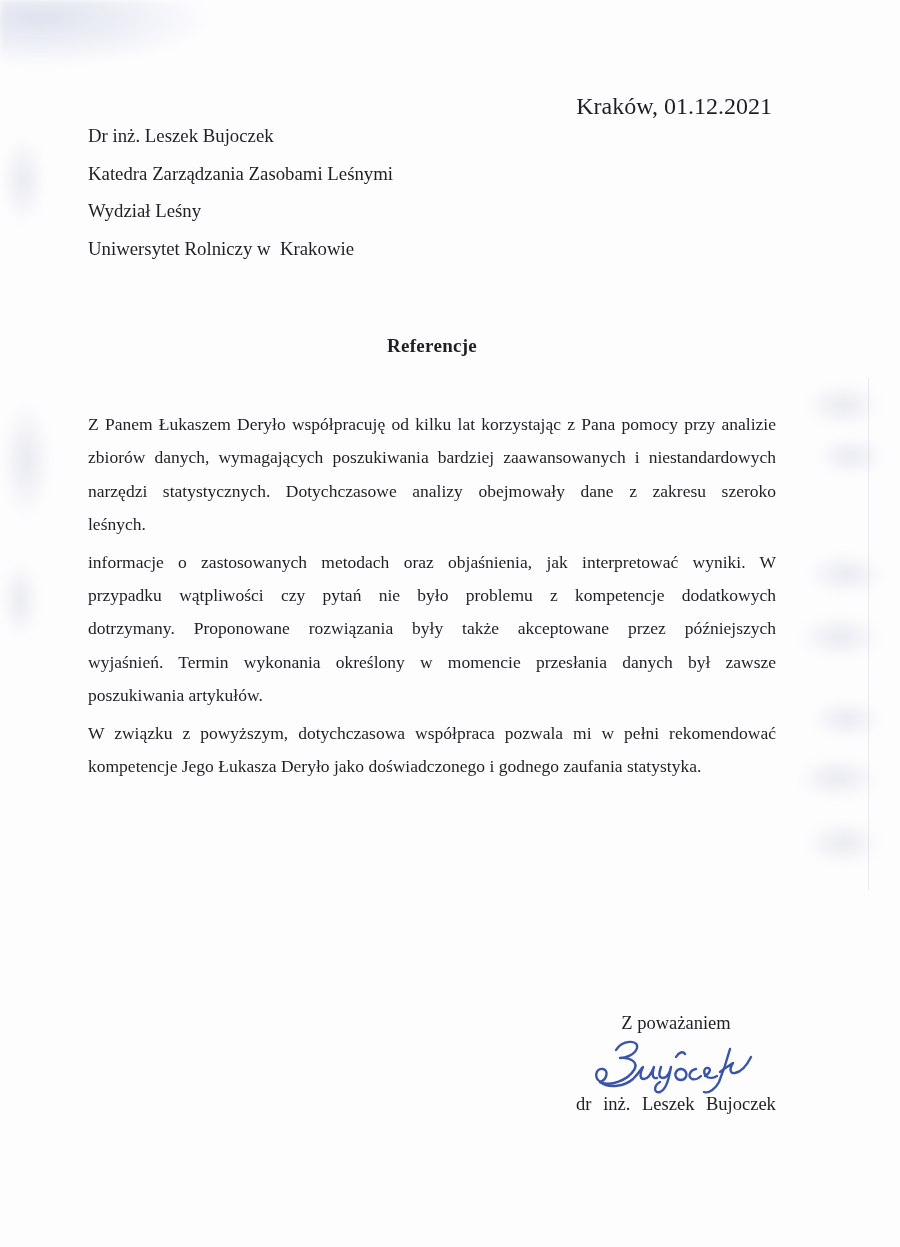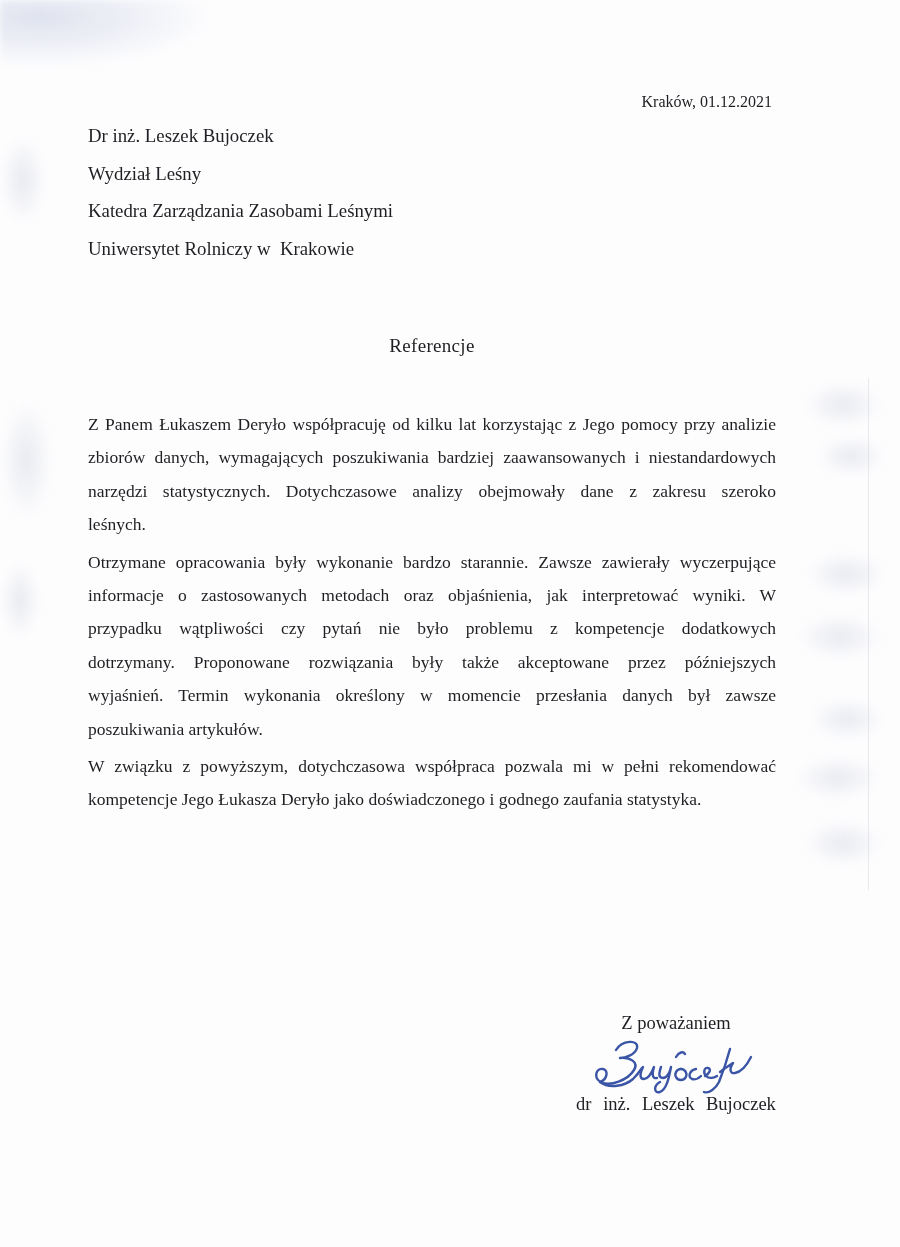--- a/index.html
+++ b/index.html
@@ -30,28 +30,28 @@
     filter:blur(4px);
   }
   .vline{
     right:31px;top:378px;width:1px;height:512px;
     background:rgba(196,198,212,.38);
   }
 
   
   .date{
     position:absolute;top:93px;left:0;right:128px;
-    text-align:right;font-size:16px;
+    text-align:right;font-size:24px;
   }
   .sender{position:absolute;top:117px;left:88px;}
   .sender .line{line-height:37.6px;font-size:18.8px;white-space:pre-wrap;}
 
   .title{
     position:absolute;top:335px;left:88px;width:688px;
-    text-align:center;font-weight:normal;font-size:19px;letter-spacing:.3px;
+    text-align:center;font-weight:bold;font-size:19px;letter-spacing:.3px;
   }
 
   .body-text{position:absolute;top:408px;left:88px;width:688px;font-size:17.5px;}
   .para{margin:0 0 4px 0;}
   .para .jl{line-height:33.4px;text-align:justify;text-align-last:justify;}
   .para .ll{line-height:33.4px;text-align:left;}
 
   .closing{
     position:absolute;top:969px;left:540px;width:272px;
     text-align:center;font-size:18.5px;
@@ -76,36 +76,35 @@
   <div class="artifact blob" style="left:798px;top:614px;width:84px;height:46px;"></div>
   <div class="artifact blob" style="left:810px;top:698px;width:74px;height:42px;"></div>
   <div class="artifact blob" style="left:796px;top:756px;width:84px;height:44px;"></div>
   <div class="artifact blob" style="left:804px;top:820px;width:78px;height:46px;"></div>
   <div class="artifact vline"></div>
 
   <div class="date">Kraków, 01.12.2021</div>
 
   <div class="sender">
     <div class="line">Dr inż. Leszek Bujoczek</div>
+    <div class="line">Katedra Zarządzania Zasobami Leśnymi</div>
     <div class="line">Wydział Leśny</div>
-    <div class="line">Katedra Zarządzania Zasobami Leśnymi</div>
     <div class="line">Uniwersytet Rolniczy w  Krakowie</div>
   </div>
 
   <div class="title">Referencje</div>
 
   <div class="body-text">
     <div class="para">
-      <div class="jl">Z Panem Łukaszem Deryło współpracuję od kilku lat korzystając z Jego pomocy przy analizie</div>
+      <div class="jl">Z Panem Łukaszem Deryło współpracuję od kilku lat korzystając z Pana pomocy przy analizie</div>
       <div class="jl">zbiorów danych, wymagających poszukiwania bardziej zaawansowanych i niestandardowych</div>
       <div class="jl">narzędzi statystycznych. Dotychczasowe analizy obejmowały dane z zakresu szeroko</div>
       <div class="ll">leśnych.</div>
     </div>
     <div class="para">
-      <div class="jl">Otrzymane opracowania były wykonanie bardzo starannie. Zawsze zawierały wyczerpujące</div>
       <div class="jl">informacje o zastosowanych metodach oraz objaśnienia, jak interpretować wyniki. W</div>
       <div class="jl">przypadku wątpliwości czy pytań nie było problemu z kompetencje dodatkowych</div>
       <div class="jl">dotrzymany. Proponowane rozwiązania były także akceptowane przez późniejszych</div>
       <div class="jl">wyjaśnień. Termin wykonania określony w momencie przesłania danych był zawsze</div>
       <div class="ll">poszukiwania artykułów.</div>
     </div>
     <div class="para">
       <div class="jl">W związku z powyższym, dotychczasowa współpraca pozwala mi w pełni rekomendować</div>
       <div class="ll">kompetencje Jego Łukasza Deryło jako doświadczonego i godnego zaufania statystyka.</div>
     </div>

